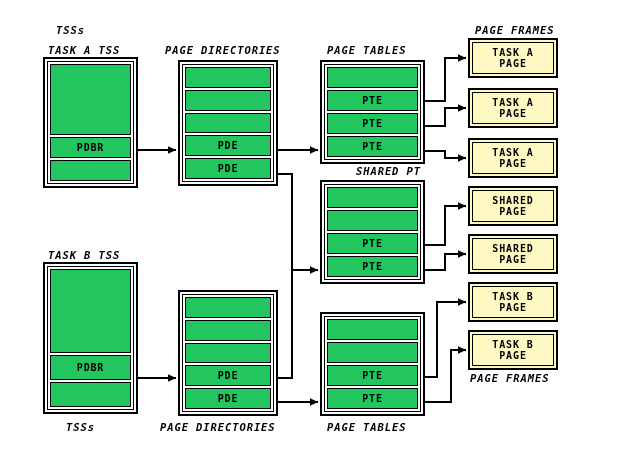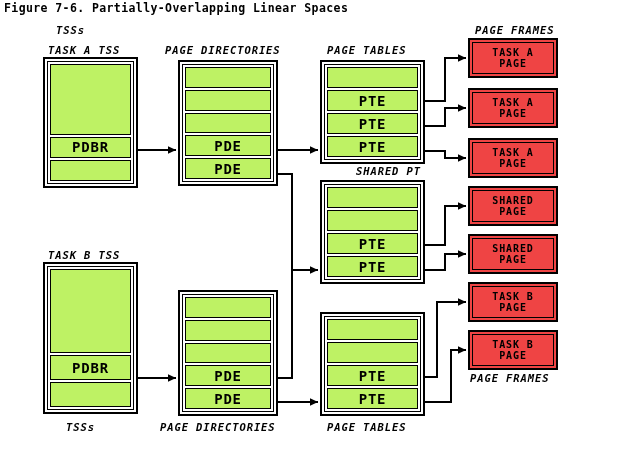--- a/index.html
+++ b/index.html
@@ -50,39 +50,39 @@
     width: 100%;
     height: 100%;
     display: flex;
     flex-direction: column;
     padding: 2px;
     gap: 2px;
   }
   .cell {
     box-sizing: border-box;
     border: 1.5px solid #000;
-    background: #bef264;
+    background: #22c55e;
     flex: 1 1 0;
     display: flex;
     align-items: center;
     justify-content: center;
     font-weight: bold;
-    font-size: 14px;
+    font-size: 10px;
     letter-spacing: 0.8px;
     color: #000;
     min-height: 0;
   }
   .cell.blank { }
 
   
   .frame {
     position: absolute;
     box-sizing: border-box;
     border: 2px solid #000;
-    background: #ef4444;
+    background: #fef9c3;
     padding: 2px;
   }
   .frame > .inner {
     box-sizing: border-box;
     border: 1.5px solid #000;
     width: 100%;
     height: 100%;
     display: flex;
     flex-direction: column;
     align-items: center;
@@ -100,21 +100,20 @@
     width: 640px; height: 456px;
     pointer-events: none;
   }
   #wires line, #wires polyline { stroke: #000; stroke-width: 2; fill: none; }
 </style>
 </head>
 <body>
 
 <div id="page">
 
-  <div class="ttl" id="fig-title">Figure 7-6. Partially-Overlapping Linear Spaces</div>
 
   <div class="lbl" style="left:56px; top:24px;">TSSs</div>
   <div class="lbl" style="left:48px; top:44px;">TASK A TSS</div>
   <div class="lbl" style="left:165px; top:44px;">PAGE DIRECTORIES</div>
   <div class="lbl" style="left:327px; top:44px;">PAGE TABLES</div>
   <div class="lbl" style="left:475px; top:24px;">PAGE FRAMES</div>
   <div class="lbl" style="left:356px; top:165px;text-align:center;">SHARED PT</div>
 
   <div class="lbl" style="left:48px; top:249px;">TASK B TSS</div>
   <div class="lbl" style="left:66px; top:421px;">TSSs</div>

